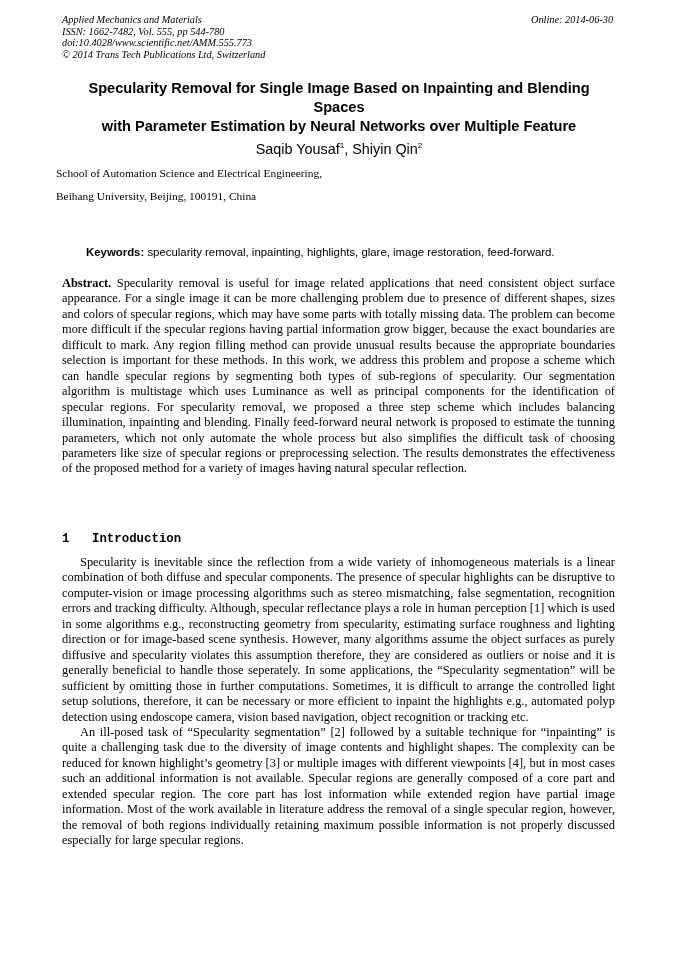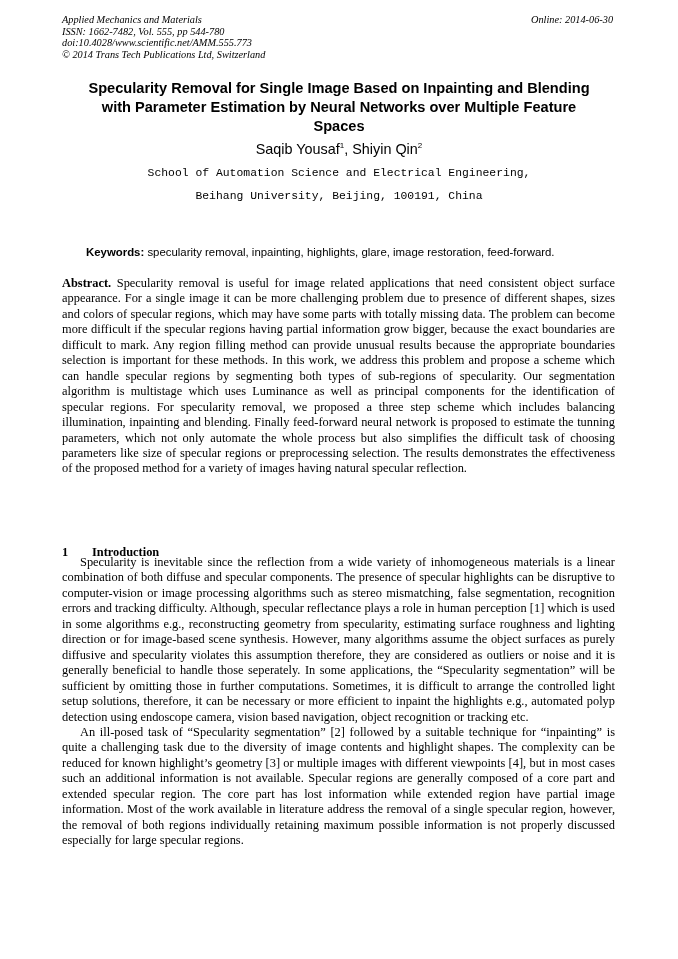--- a/index.html
+++ b/index.html
@@ -3,47 +3,47 @@
 <meta charset="utf-8">
 <style>
   html, body { margin: 0; padding: 0; background: #ffffff; }
   body { width: 678px; height: 959px; position: relative; overflow: hidden; color: #000; }
   .page { position: absolute; left: 0; top: 0; width: 678px; height: 959px; }
   .header-left { position: absolute; left: 62px; top: 14px; font-family: "Liberation Serif", serif; font-style: italic; font-size: 10.3px; line-height: 11.6px; }
   .header-right { position: absolute; left: 520px; top: 14px; font-family: "Liberation Serif", serif; font-style: italic; font-size: 10.3px; line-height: 11.6px; margin-left: 11px; }
   .title { position: absolute; left: 56px; width: 566px; top: 79px; text-align: center; font-family: "Liberation Sans", sans-serif; font-weight: bold; font-size: 14.6px; line-height: 19px; }
   .authors { position: absolute; left: 56px; width: 566px; top: 140px; text-align: center; font-family: "Liberation Sans", sans-serif; font-size: 14.4px; line-height: 18px; }
   .authors sup, .emails sup { font-size: 8px; vertical-align: 6px; line-height: 0; }
-  .affil { position: absolute; left: 56px; width: 566px; text-align: center; font-family: Liberation Mono, monospace; font-size: 11.4px; line-height: 14px; }
+  .affil { position: absolute; left: 56px; width: 566px; font-family: Liberation Serif, serif; font-size: 11.4px; line-height: 14px; }
   .keywords { position: absolute; left: 62px; top: 245px; font-family: "Liberation Sans", sans-serif; font-size: 11.4px; line-height: 14px; white-space: nowrap; padding-left: 24px; }
   .keywords b { font-weight: bold; }
   .body-text { position: absolute; left: 62px; width: 553px; font-family: "Liberation Serif", serif; font-size: 12.4px; line-height: 15.45px; text-align: justify; }
   .body-text .lead { font-weight: bold; }
   .indent { text-indent: 18px; margin: 0; }
   p { margin: 0; }
-  .section-head { position: absolute; left: 62px; top: 532px; font-family: Liberation Serif, serif; font-weight: bold; font-size: 12.4px; line-height: 15px; margin-top: 13px; }
+  .section-head { position: absolute; left: 62px; top: 532px; font-family: Liberation Mono, monospace; font-weight: bold; font-size: 12.4px; line-height: 15px; }
   .section-head .num { display: inline-block; width: 30px; }
 </style>
 </head>
 <body>
 
 <div class="page">
 
   <div class="header-left">
     <div>Applied Mechanics and Materials</div>
     <div>ISSN: 1662-7482, Vol. 555, pp 544-780</div>
     <div>doi:10.4028/www.scientific.net/AMM.555.773</div>
     <div>© 2014 Trans Tech Publications Ltd, Switzerland</div>
   </div>
   <div class="header-right">Online: 2014-06-30</div>
 
   <div class="title">
     <div>Specularity Removal for Single Image Based on Inpainting and Blending</div>
+    <div>Spaces</div>
     <div>with Parameter Estimation by Neural Networks over Multiple Feature</div>
-    <div>Spaces</div>
   </div>
 
   <div class="authors"><span>Saqib Yousaf</span><sup>1</sup><span>, </span><span>Shiyin Qin</span><sup>2</sup></div>
 
   <div class="affil" style="top:166px;">School of Automation Science and Electrical Engineering,</div>
   <div class="affil" style="top:189px;">Beihang University, Beijing, 100191, China</div>
 
   <div class="keywords"><b>Keywords:</b><span> specularity removal, inpainting, highlights, glare, image restoration, feed-forward.</span></div>
 
   <div class="body-text" style="top:276px;">

